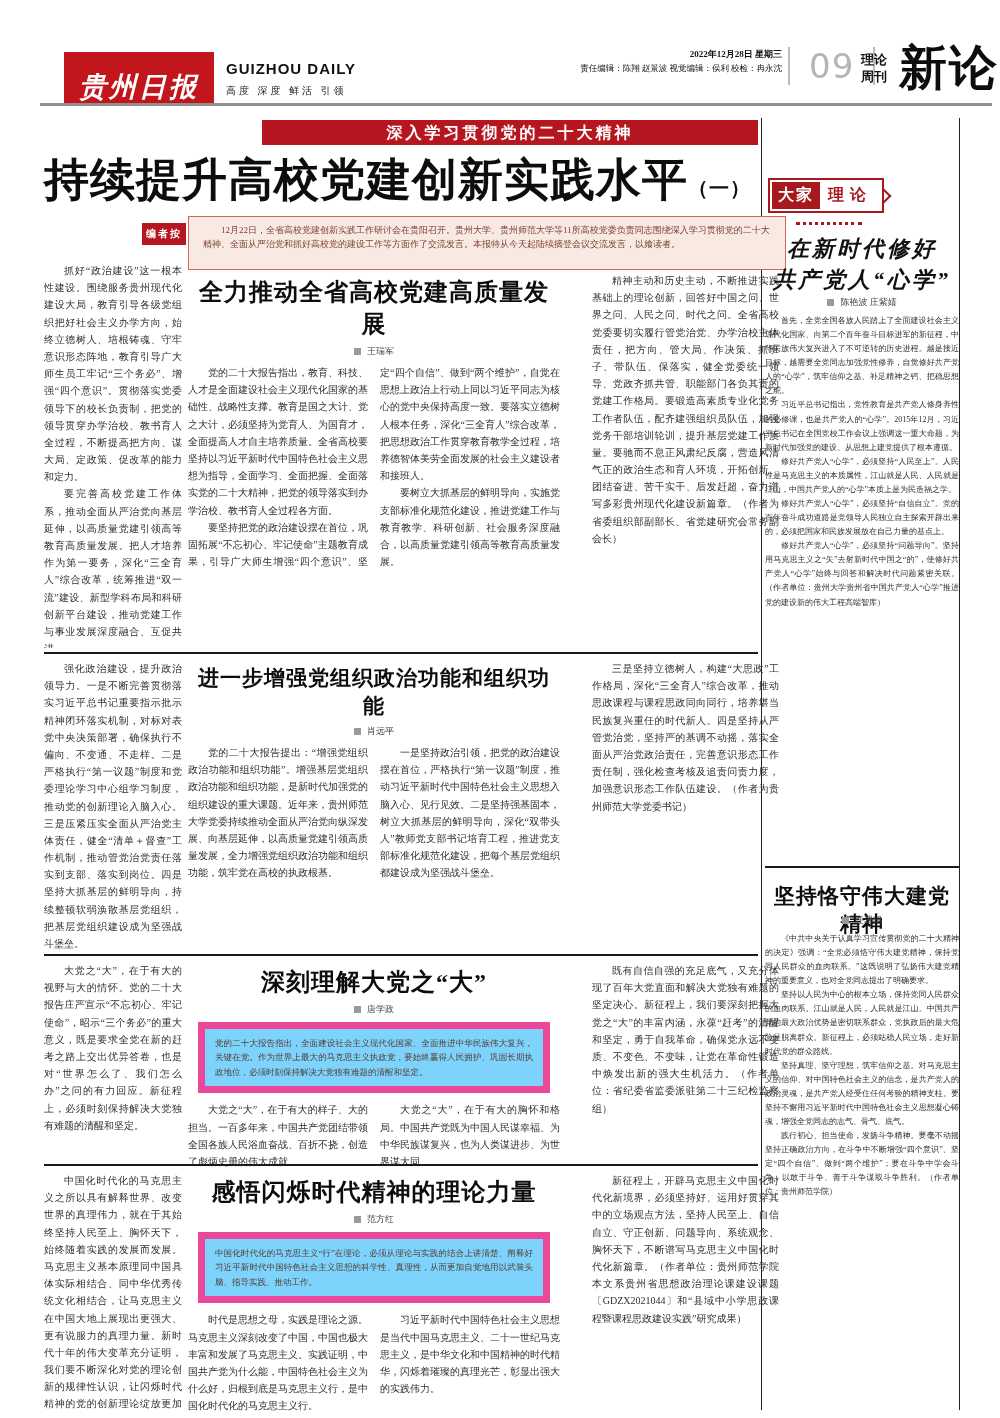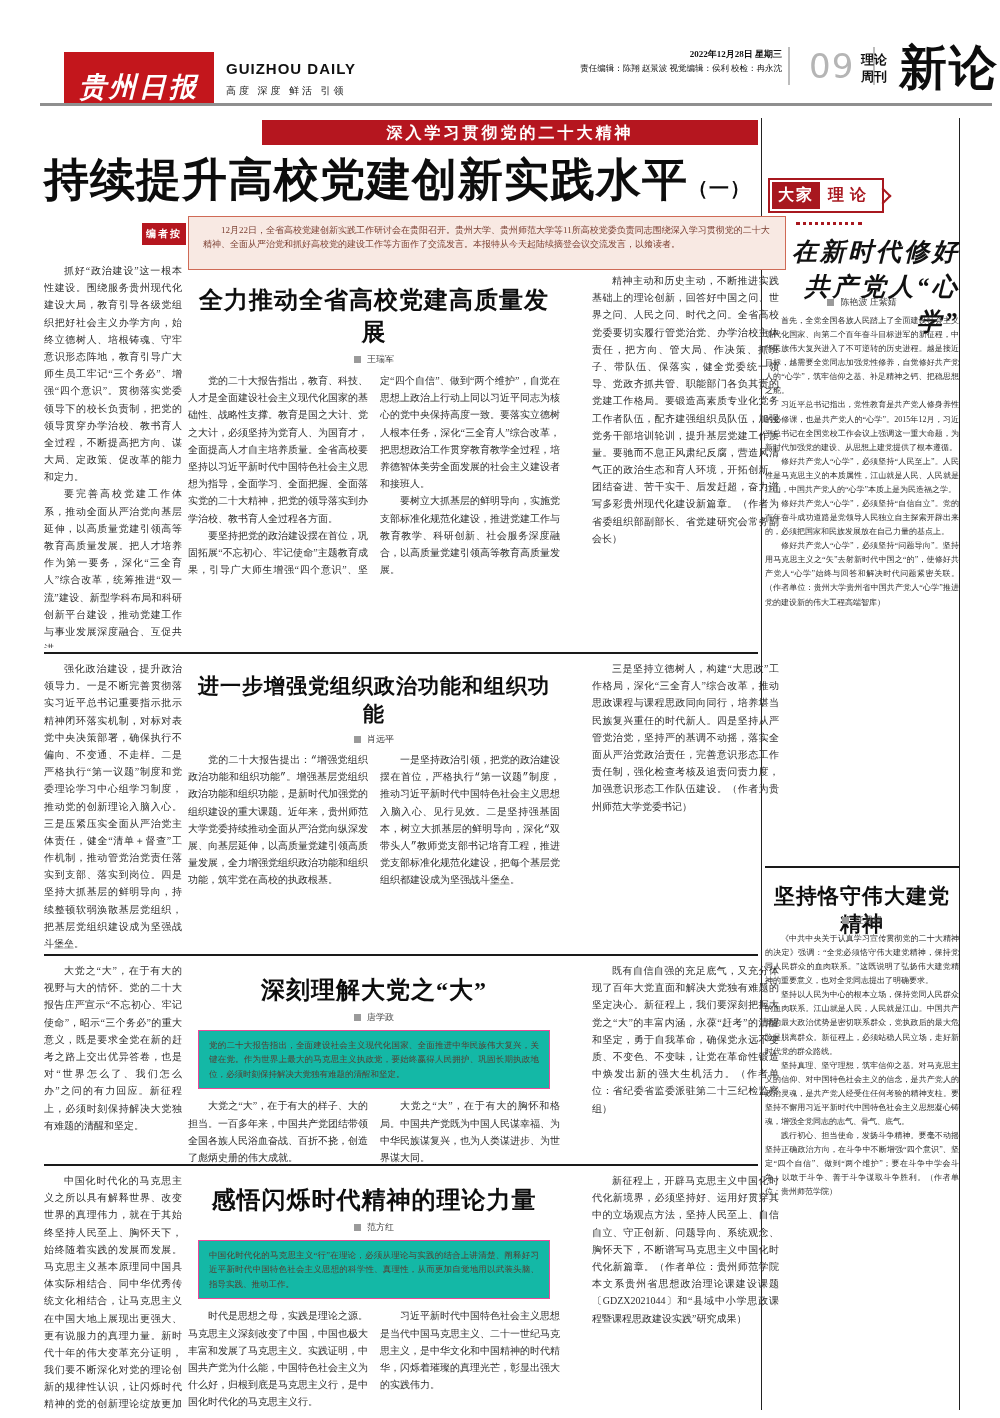--- a/index.html
+++ b/index.html
@@ -54,42 +54,42 @@
   
   .art-title { text-align:center; font-weight:900; color:#0d0d0d; letter-spacing:1px;
     font-family:"Liberation Serif",serif; }
   .byline { text-align:center; font-size:9px; color:#444; margin:5px 0 6px; }
   .byline .sq { display:inline-block; width:7px; height:7px; background:#9a9a9a;
     margin-right:6px; vertical-align:middle; }
   .body-txt { font-size:10px; line-height:1.72; text-align:justify; color:#2e2e2e;
     overflow:hidden; }
   .body-txt p { text-indent:2em; margin:0; }
   .cols2 { column-count:2; column-gap:12px; }
-  .introbox { background:#14b8a6; border:1px solid #ec4899; padding:7px 10px;
+  .introbox { background:#7dd3fc; border:7px solid #ec4899; padding:7px 10px;
     font-size:8.5px; line-height:1.7; color:#553d33; text-align:justify; margin:0 10px 8px; }
   .hdiv { position:absolute; left:44px; width:714px; height:2px; background:#1a1a1a; }
   
   .lband { position:absolute; left:44px; width:138px; }
   
   .sec { position:absolute; left:188px; width:570px; }
-  .sec-left { position:absolute; left:0; top:12px; width:372px; }
+  .sec-left { position:absolute; left:0; top:4px; width:372px; }
   .sec-right { position:absolute; left:383px; top:0; width:187px;margin-left:21px; }
   
   .badge { position:absolute; left:768px; top:178px; display:flex; align-items:center; }
   .badge-frame { display:flex; align-items:center; border:2px solid #a8181f; padding:2px; }
   .badge .b1 { background:#a8181f; color:#fff; font-size:16px; font-weight:700;
     padding:3px 6px; letter-spacing:2px; font-family:"Liberation Sans",sans-serif; }
   .badge .b2 { color:#a8181f; font-size:16px; font-weight:700; padding:3px 8px;
     letter-spacing:6px; font-family:"Liberation Serif",serif; }
   .badge-arrow { width:12px; height:12px; border-top:2px solid #a8181f;
     border-right:2px solid #a8181f; transform:rotate(45deg); margin-left:-7px; }
   .dotted-div { position:absolute; left:796px; top:222px; width:66px;
     border-bottom:3px dotted #a8181f; }
-  .r1-title { position:absolute; left:764px; top:234px; width:196px; text-align:right;
-    font-size:25px; font-weight:700; font-style:italic; letter-spacing:3px;
+  .r1-title { position:absolute; left:764px; top:234px; width:196px; text-align:center;
+    font-size:22px; font-weight:700; font-style:italic; letter-spacing:3px;
     line-height:1.4; color:#111; font-family:"Liberation Serif",serif; }
   .r-byline { position:absolute; width:196px; left:764px; text-align:center;
     font-size:9px; color:#444; }
   .r-body { position:absolute; left:765px; width:194px; font-size:8px; line-height:1.76;
     text-align:justify; color:#2e2e2e; overflow:hidden; }
   .r-body p { text-indent:2em; margin:0; }
   .r-div { position:absolute; left:765px; top:866px; width:194px; height:2px; background:#1a1a1a; }
   .r2-title { position:absolute; left:764px; top:882px; width:196px; text-align:center;
     font-size:21px; font-weight:900; letter-spacing:1px; color:#0d0d0d;
     font-family:"Liberation Serif",serif; }
@@ -158,21 +158,21 @@
     <div class="sec-right body-txt" style="height:376px;">
         <p>精神主动和历史主动，不断推进实践基础上的理论创新，回答好中国之问、世界之问、人民之问、时代之问。全省高校党委要切实履行管党治党、办学治校主体责任，把方向、管大局、作决策、抓班子、带队伍、保落实，健全党委统一领导、党政齐抓共管、职能部门各负其责的党建工作格局。要锻造高素质专业化党务工作者队伍，配齐建强组织员队伍，加强党务干部培训轮训，提升基层党建工作质量。要驰而不息正风肃纪反腐，营造风清气正的政治生态和育人环境，开拓创新、团结奋进、苦干实干、后发赶超，奋力谱写多彩贵州现代化建设新篇章。（作者为省委组织部副部长、省党建研究会常务副会长）</p>
       </div>
   </div>
   <div class="hdiv" style="top:652px;"></div>
 
   <div class="sec" style="top:660px;height:290px;">
     <div class="sec-left">
       <div class="art-title" style="font-size:21px;">进一步增强党组织政治功能和组织功能</div>
       <div class="byline"><span class="sq"></span><span>肖远平</span></div>
-      <div class="body-txt cols2" style="height:218px;font-family:Liberation Mono, monospace;">
+      <div class="body-txt cols2" style="height:218px;">
           <p>党的二十大报告提出：“增强党组织政治功能和组织功能”。增强基层党组织政治功能和组织功能，是新时代加强党的组织建设的重大课题。近年来，贵州师范大学党委持续推动全面从严治党向纵深发展、向基层延伸，以高质量党建引领高质量发展，全力增强党组织政治功能和组织功能，筑牢党在高校的执政根基。</p>
           <p>一是坚持政治引领，把党的政治建设摆在首位，严格执行“第一议题”制度，推动习近平新时代中国特色社会主义思想入脑入心、见行见效。二是坚持强基固本，树立大抓基层的鲜明导向，深化“双带头人”教师党支部书记培育工程，推进党支部标准化规范化建设，把每个基层党组织都建设成为坚强战斗堡垒。</p>
         </div>
     </div>
     <div class="sec-right body-txt" style="height:290px;">
         <p>三是坚持立德树人，构建“大思政”工作格局，深化“三全育人”综合改革，推动思政课程与课程思政同向同行，培养堪当民族复兴重任的时代新人。四是坚持从严管党治党，坚持严的基调不动摇，落实全面从严治党政治责任，完善意识形态工作责任制，强化检查考核及追责问责力度，加强意识形态工作队伍建设。（作者为贵州师范大学党委书记）</p>
       </div>
   </div>
   <div class="hdiv" style="top:954px;"></div>
 

